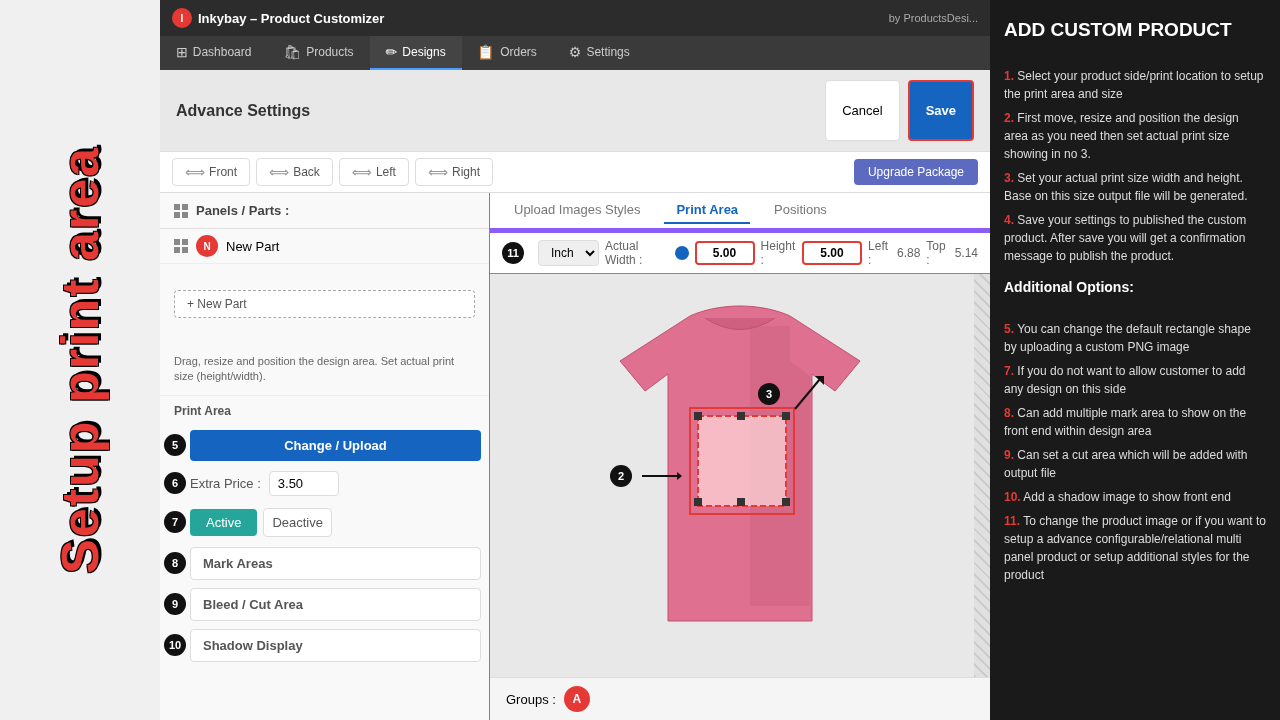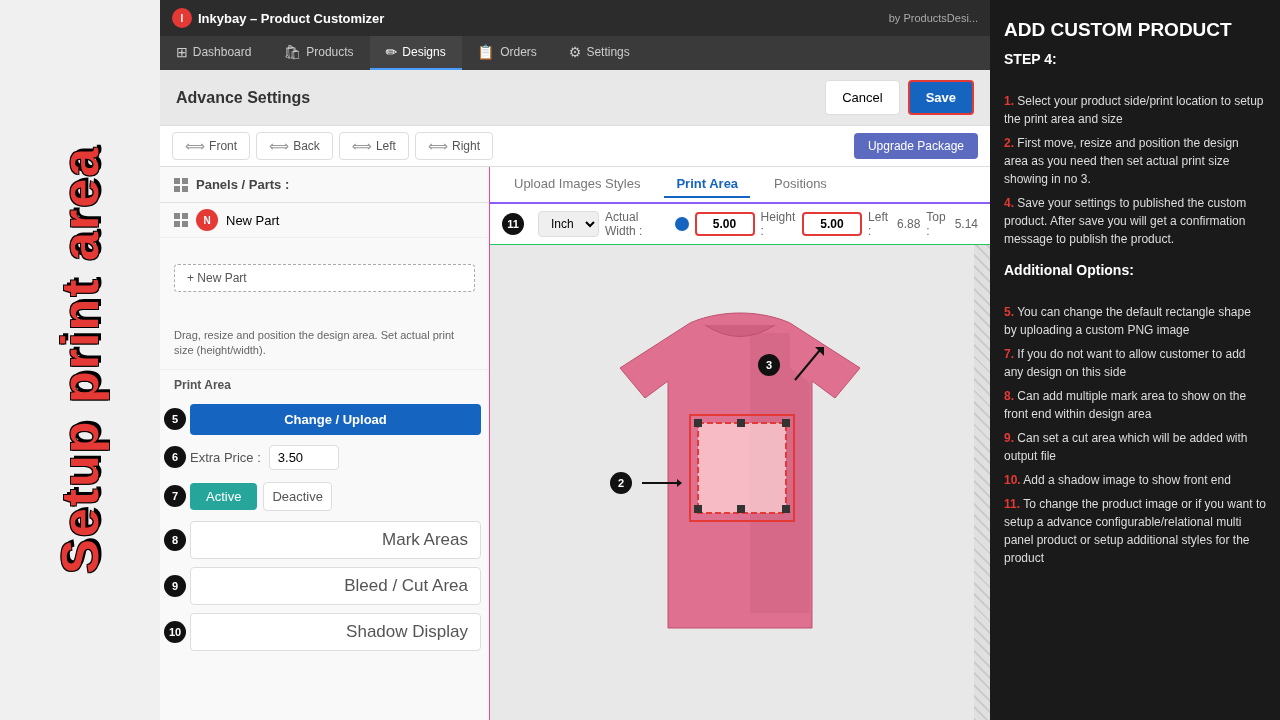--- a/index.html
+++ b/index.html
@@ -114,21 +114,21 @@
     }
     .btn-cancel {
       padding: 6px 16px;
       background: #fff;
       border: 1px solid #ddd;
       border-radius: 4px;
       cursor: pointer;
       font-size: 13px;
     }
     .btn-save {
-      padding: 8px 16px;
+      padding: 21px 16px;
       background: #1565c0;
       color: #fff;
       border: 2px solid #e53935;
       border-radius: 4px;
       cursor: pointer;
       font-size: 13px;
       font-weight: bold;
     }
 
     
@@ -298,36 +298,37 @@
       cursor: pointer;
       font-size: 13px;
     }
     .btn-outline-panel {
       margin: 4px 14px;
       padding: 8px 12px;
       background: #fff;
       border: 1px solid #ddd;
       border-radius: 4px;
       cursor: pointer;
-      font-size: 17px;
+      font-size: 13px;
       color: #555;
-      text-align: right;
+      text-align: left;
+      font-weight: bold;
     }
 
     
     .canvas-area {
       flex: 1;
       display: flex;
       flex-direction: column;
       background: #e8e8e8;
       position: relative;
     }
     .canvas-tabs {
       background: #fff;
-      border-bottom: 2px solid #8b5cf6;
+      border-bottom: 5px solid #8b5cf6;
       display: flex;
       align-items: flex-start;
       padding: 4px 12px;
       gap: 12px;
     }
     .canvas-tab {
       padding: 5px 12px;
       border: none;
       background: none;
       cursor: pointer;
@@ -675,38 +676,44 @@
             <rect x="232" y="202" width="8" height="8" fill="#333"></rect>
 
             <rect x="187" y="116" width="8" height="8" fill="#333"></rect>
             <rect x="187" y="202" width="8" height="8" fill="#333"></rect>
           </svg>
 
           <div class="right-ruler" style="position:absolute; right:0; top:0; bottom:0;"></div>
 
         </div>
 
+        <div class="bottom-bar">
+          <span>Groups :</span>
+          <div class="group-avatar">A</div>
+        </div>
 
       </div>
     </div>
   </div>
 
 </div>
 
 <div class="right-panel">
   <h2>ADD CUSTOM PRODUCT</h2>
-  <h3>STEP 4:</h3>
   <br>
   <div class="step-text">
     <strong>1.</strong> Select your product side/print location to setup the print area and size
   </div>
   <div class="step-text">
     <strong>2.</strong> First move, resize and position the design area as you need then set actual print size showing in no 3.
   </div>
   <div class="step-text">
+    <strong>3.</strong> Set your actual print size width and height. Base on this size output file will be generated.
+  </div>
+  <div class="step-text">
     <strong>4.</strong> Save your settings to published the custom product. After save you will get a confirmation message to publish the product.
   </div>
 
   <div class="additional">
     <h3>Additional Options:</h3>
     <br>
     <div class="step-text">
       <strong>5.</strong> You can change the default rectangle shape by uploading a custom PNG image
     </div>
     <div class="step-text">

